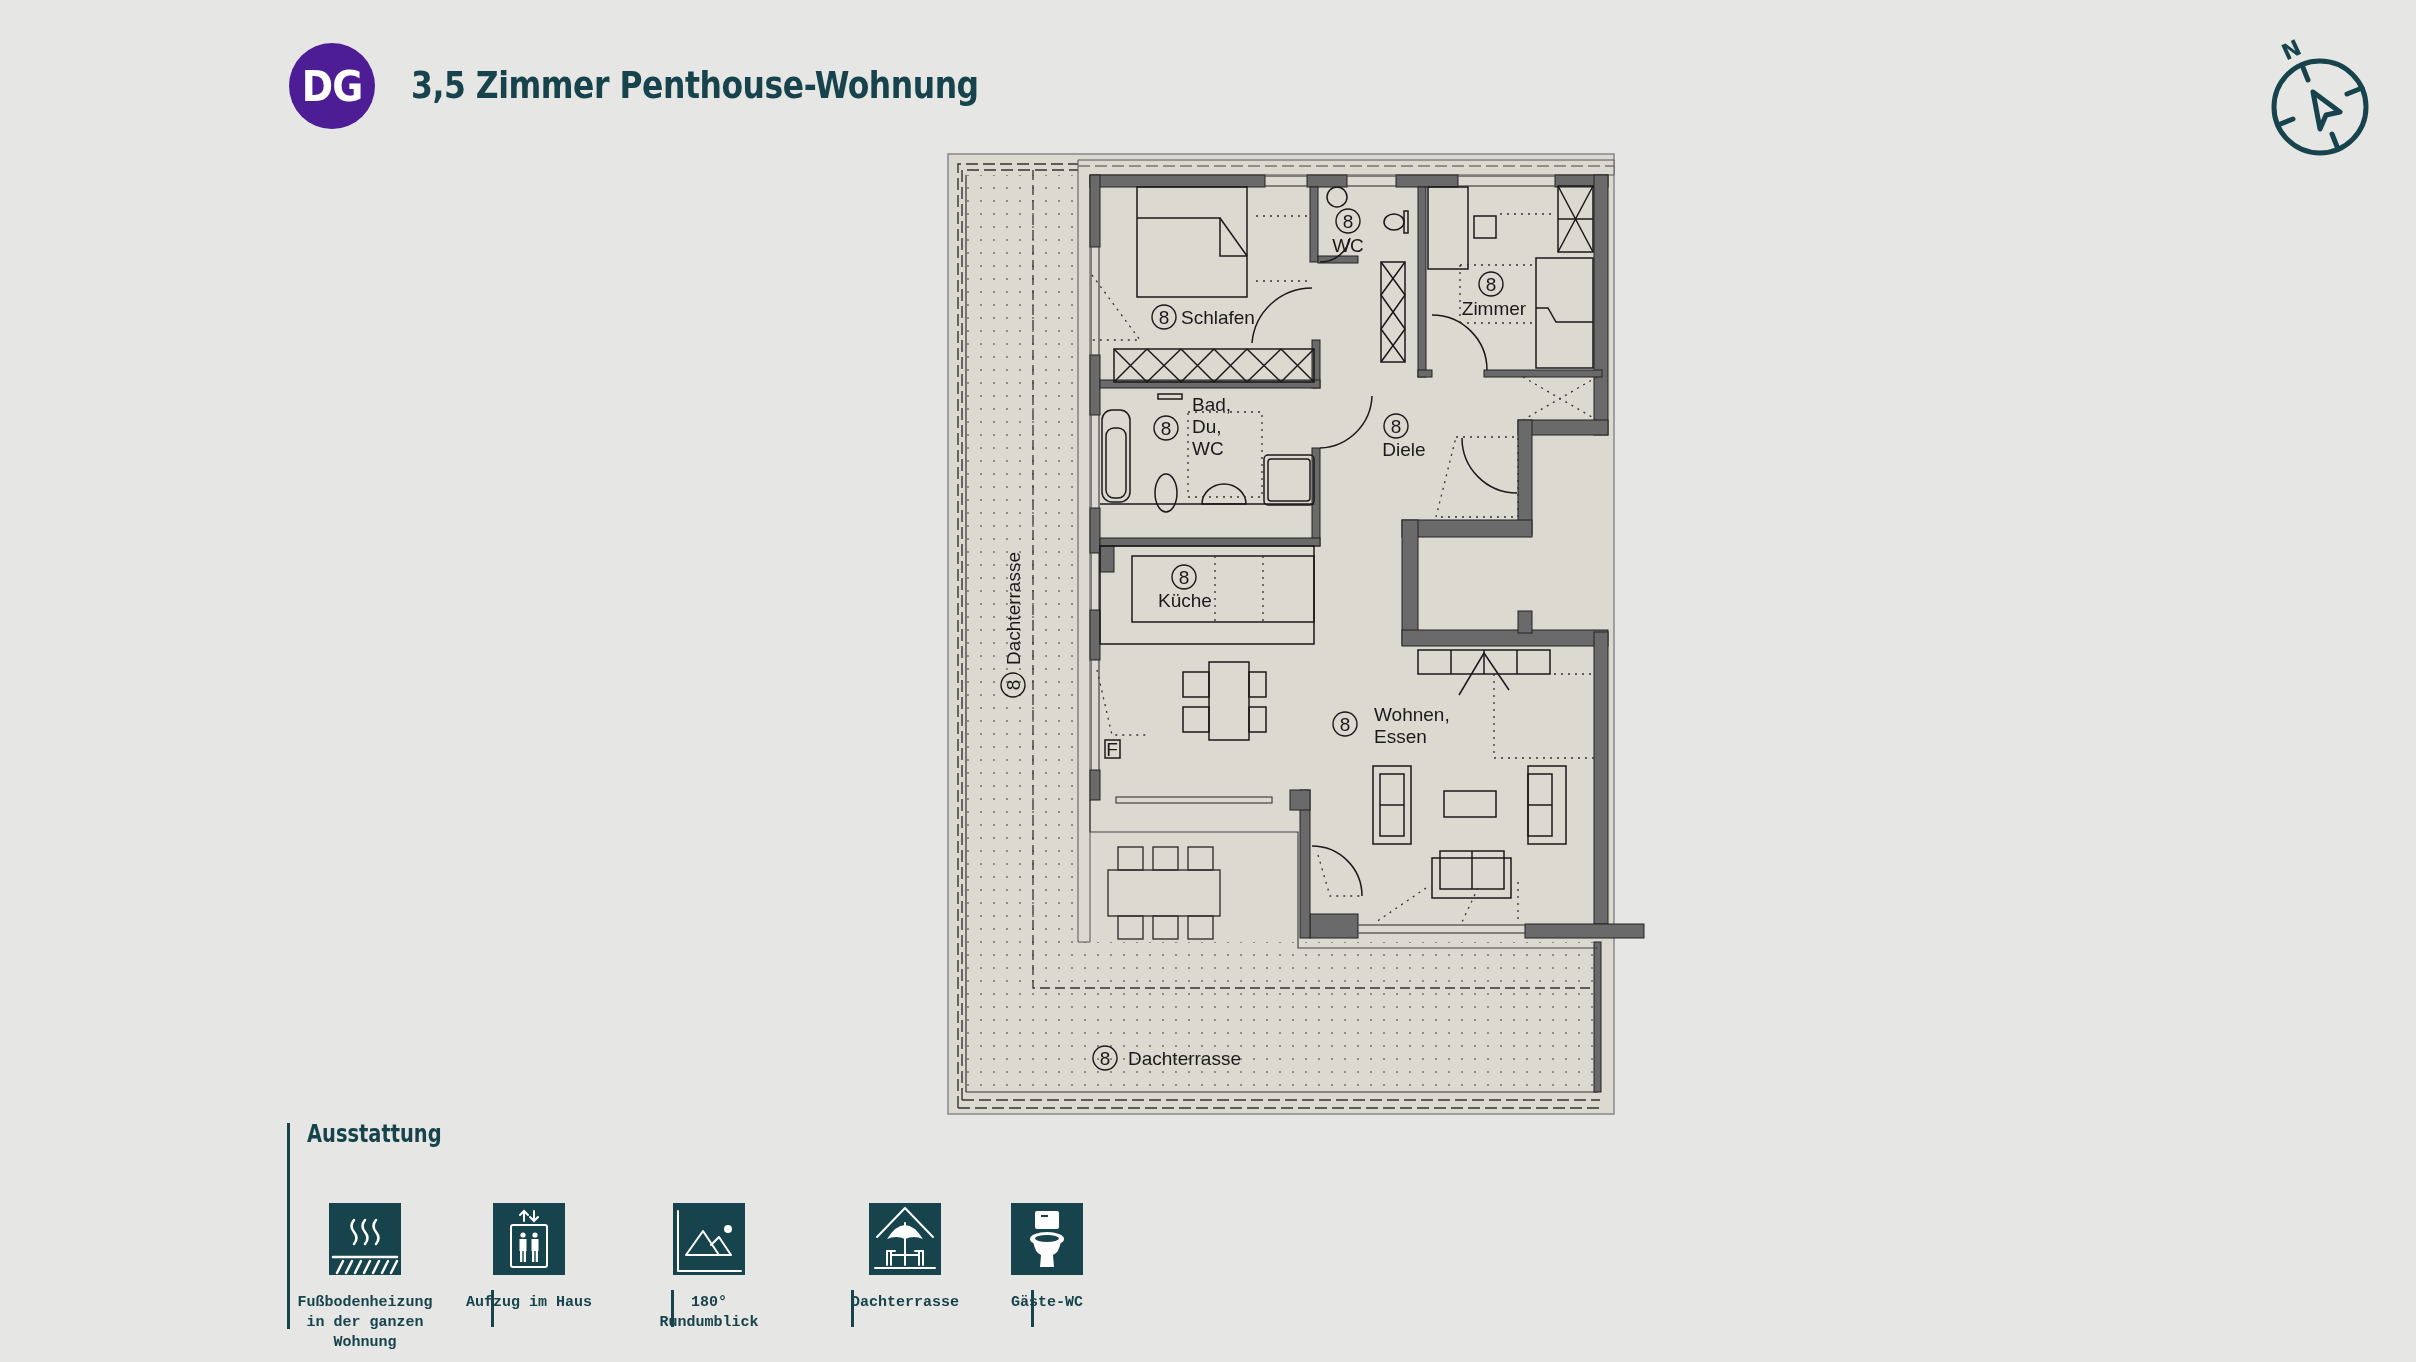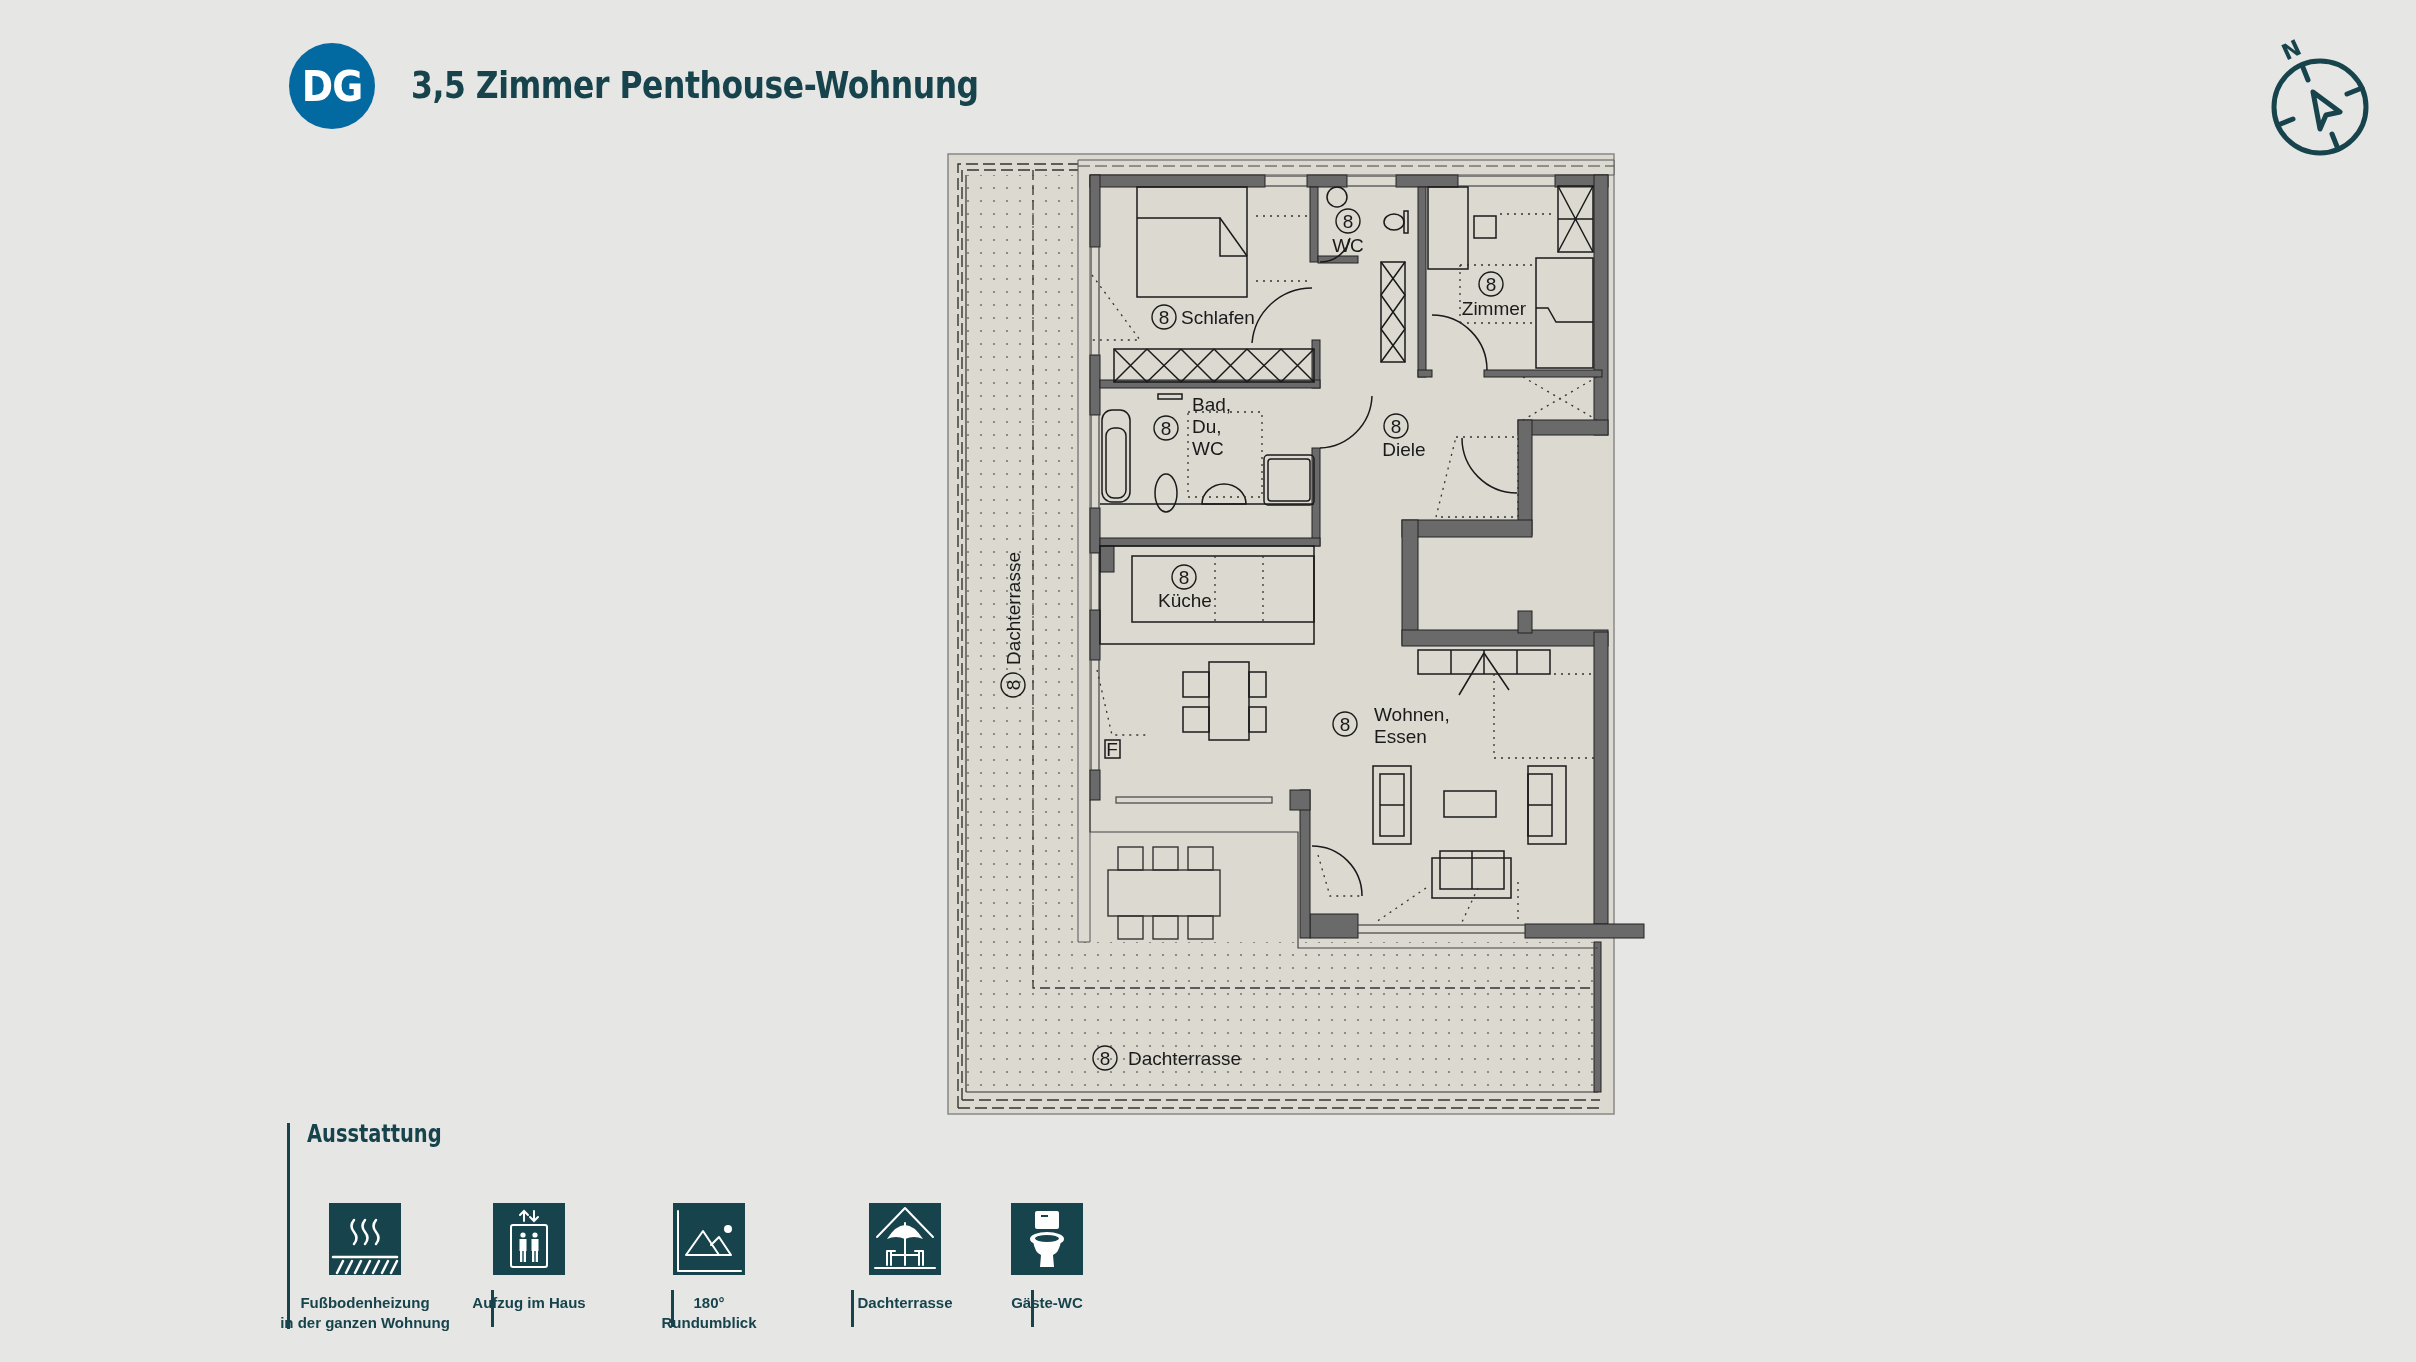--- a/index.html
+++ b/index.html
@@ -1,32 +1,32 @@
 <!DOCTYPE html>
 <html><head>
 <meta charset="utf-8">
 <style>
   html, body { margin:0; padding:0; }
   body { width:2416px; height:1362px; background:#e6e6e5; position:relative; overflow:hidden;
          font-family: "Liberation Sans", "DejaVu Sans", sans-serif; color:#17444c; }
   .badge { position:absolute; left:289px; top:43px; width:86px; height:86px; border-radius:50%;
-           background:#0369a1; color:#fff; display:flex; align-items:center; justify-content:center;
+           background:#4c1d95; color:#fff; display:flex; align-items:center; justify-content:center;
            font-family:"DejaVu Sans Condensed","DejaVu Sans",sans-serif; font-weight:bold; font-size:42px; letter-spacing:-1px; }
   .title { position:absolute; left:411px; top:63px; font-family:"DejaVu Sans Condensed","DejaVu Sans",sans-serif;
            font-weight:bold; font-size:38px; color:#17444c; letter-spacing:-0.5px; white-space:nowrap; transform:scaleX(0.92); transform-origin:left center; }
   .compass { position:absolute; left:2260px; top:30px; width:130px; height:130px; }
   .plan { position:absolute; left:0; top:0; width:2416px; height:1362px; }
   .features { position:absolute; left:287px; top:1123px; }
   .features .vline { position:absolute; left:0; top:0; width:3px; height:206px; background:#17444c; }
   .features .heading { position:absolute; left:20px; top:-3px; font-family:"DejaVu Sans Condensed","DejaVu Sans",sans-serif;
            font-weight:bold; font-size:24px; color:#17444c; white-space:nowrap; transform:scaleX(0.9); transform-origin:left center; }
   .feat { position:absolute; top:80px; width:180px; text-align:center; }
   .feat .box { width:72px; height:72px; background:#17444c; margin:0 auto; position:relative; }
   .feat .box svg { position:absolute; left:0; top:0; width:72px; height:72px; }
-  .feat .lbl { margin-top:18px; font-family:Liberation Sans, sans-serif; font-weight:bold;
+  .feat .lbl { margin-top:18px; font-family:Liberation Mono, monospace; font-weight:bold;
            font-size:15px; line-height:20px; color:#17444c; white-space:pre-line; }
   .sep { position:absolute; top:167px; width:3px; height:37px; background:#17444c; }
   .rl { font-family:"Liberation Sans",sans-serif; font-size:19px; fill:#1a1a1a; }
 </style>
 </head>
 <body>
 
 <div class="badge">
     <span>DG</span>
   </div>

